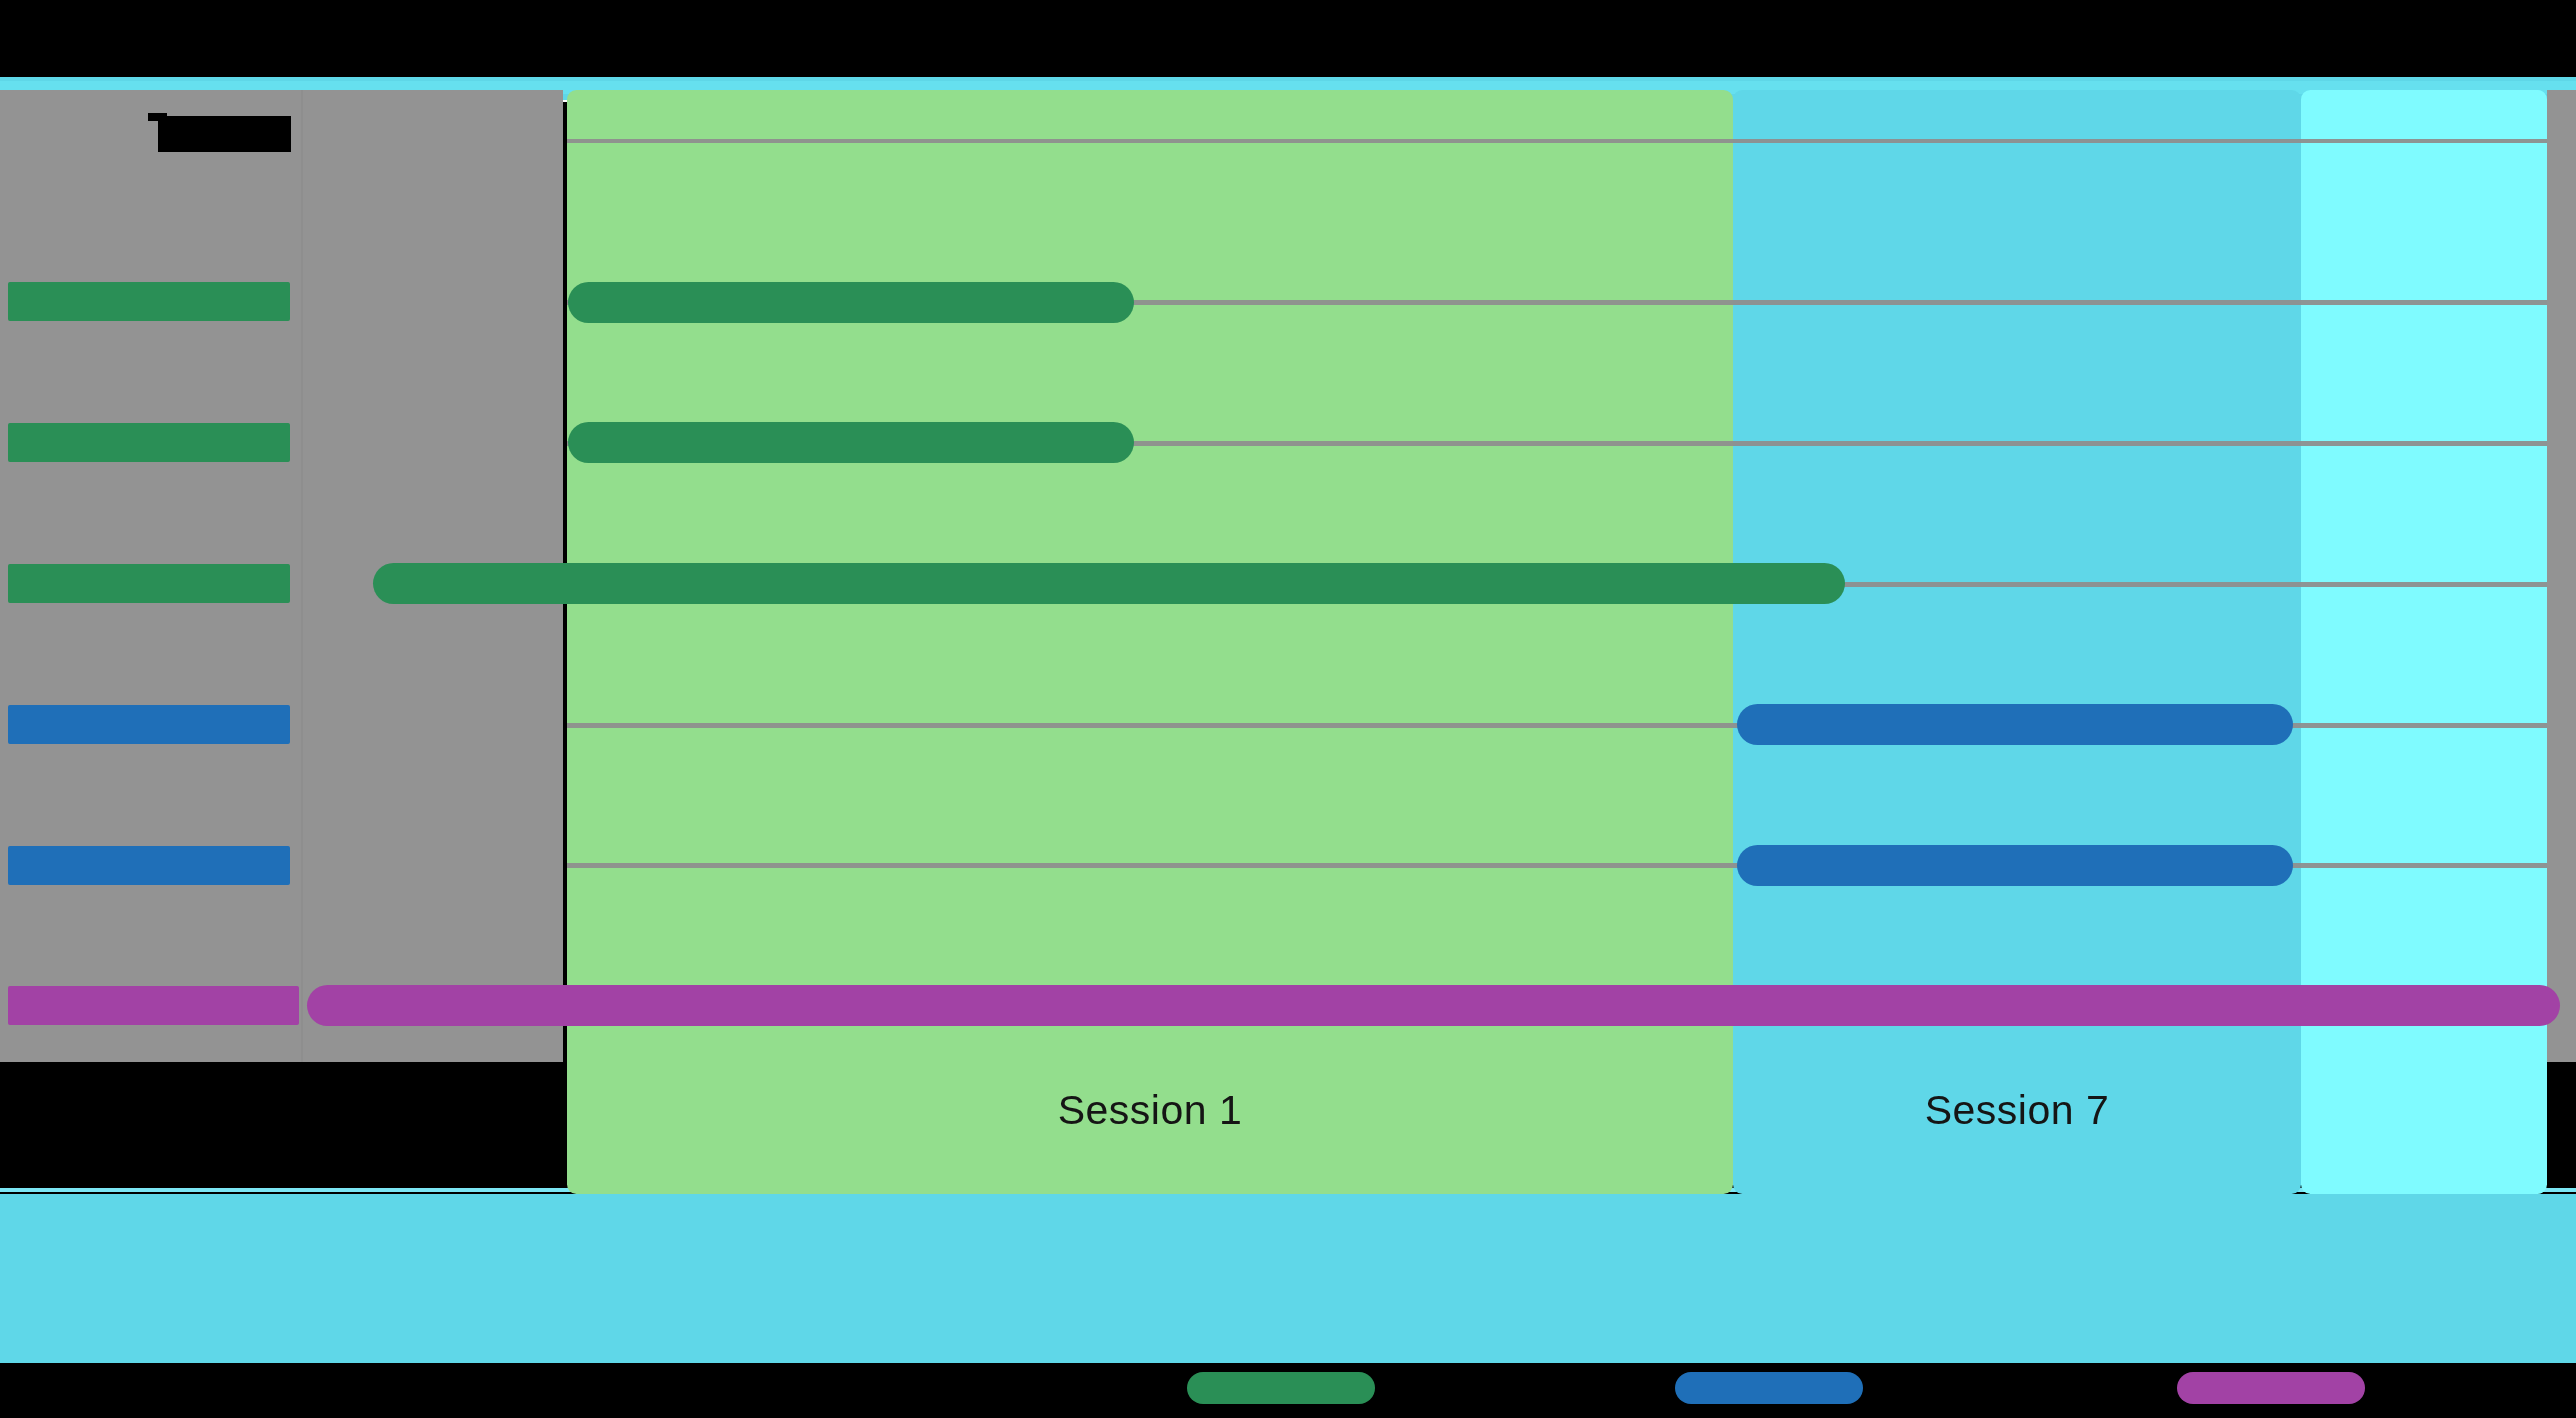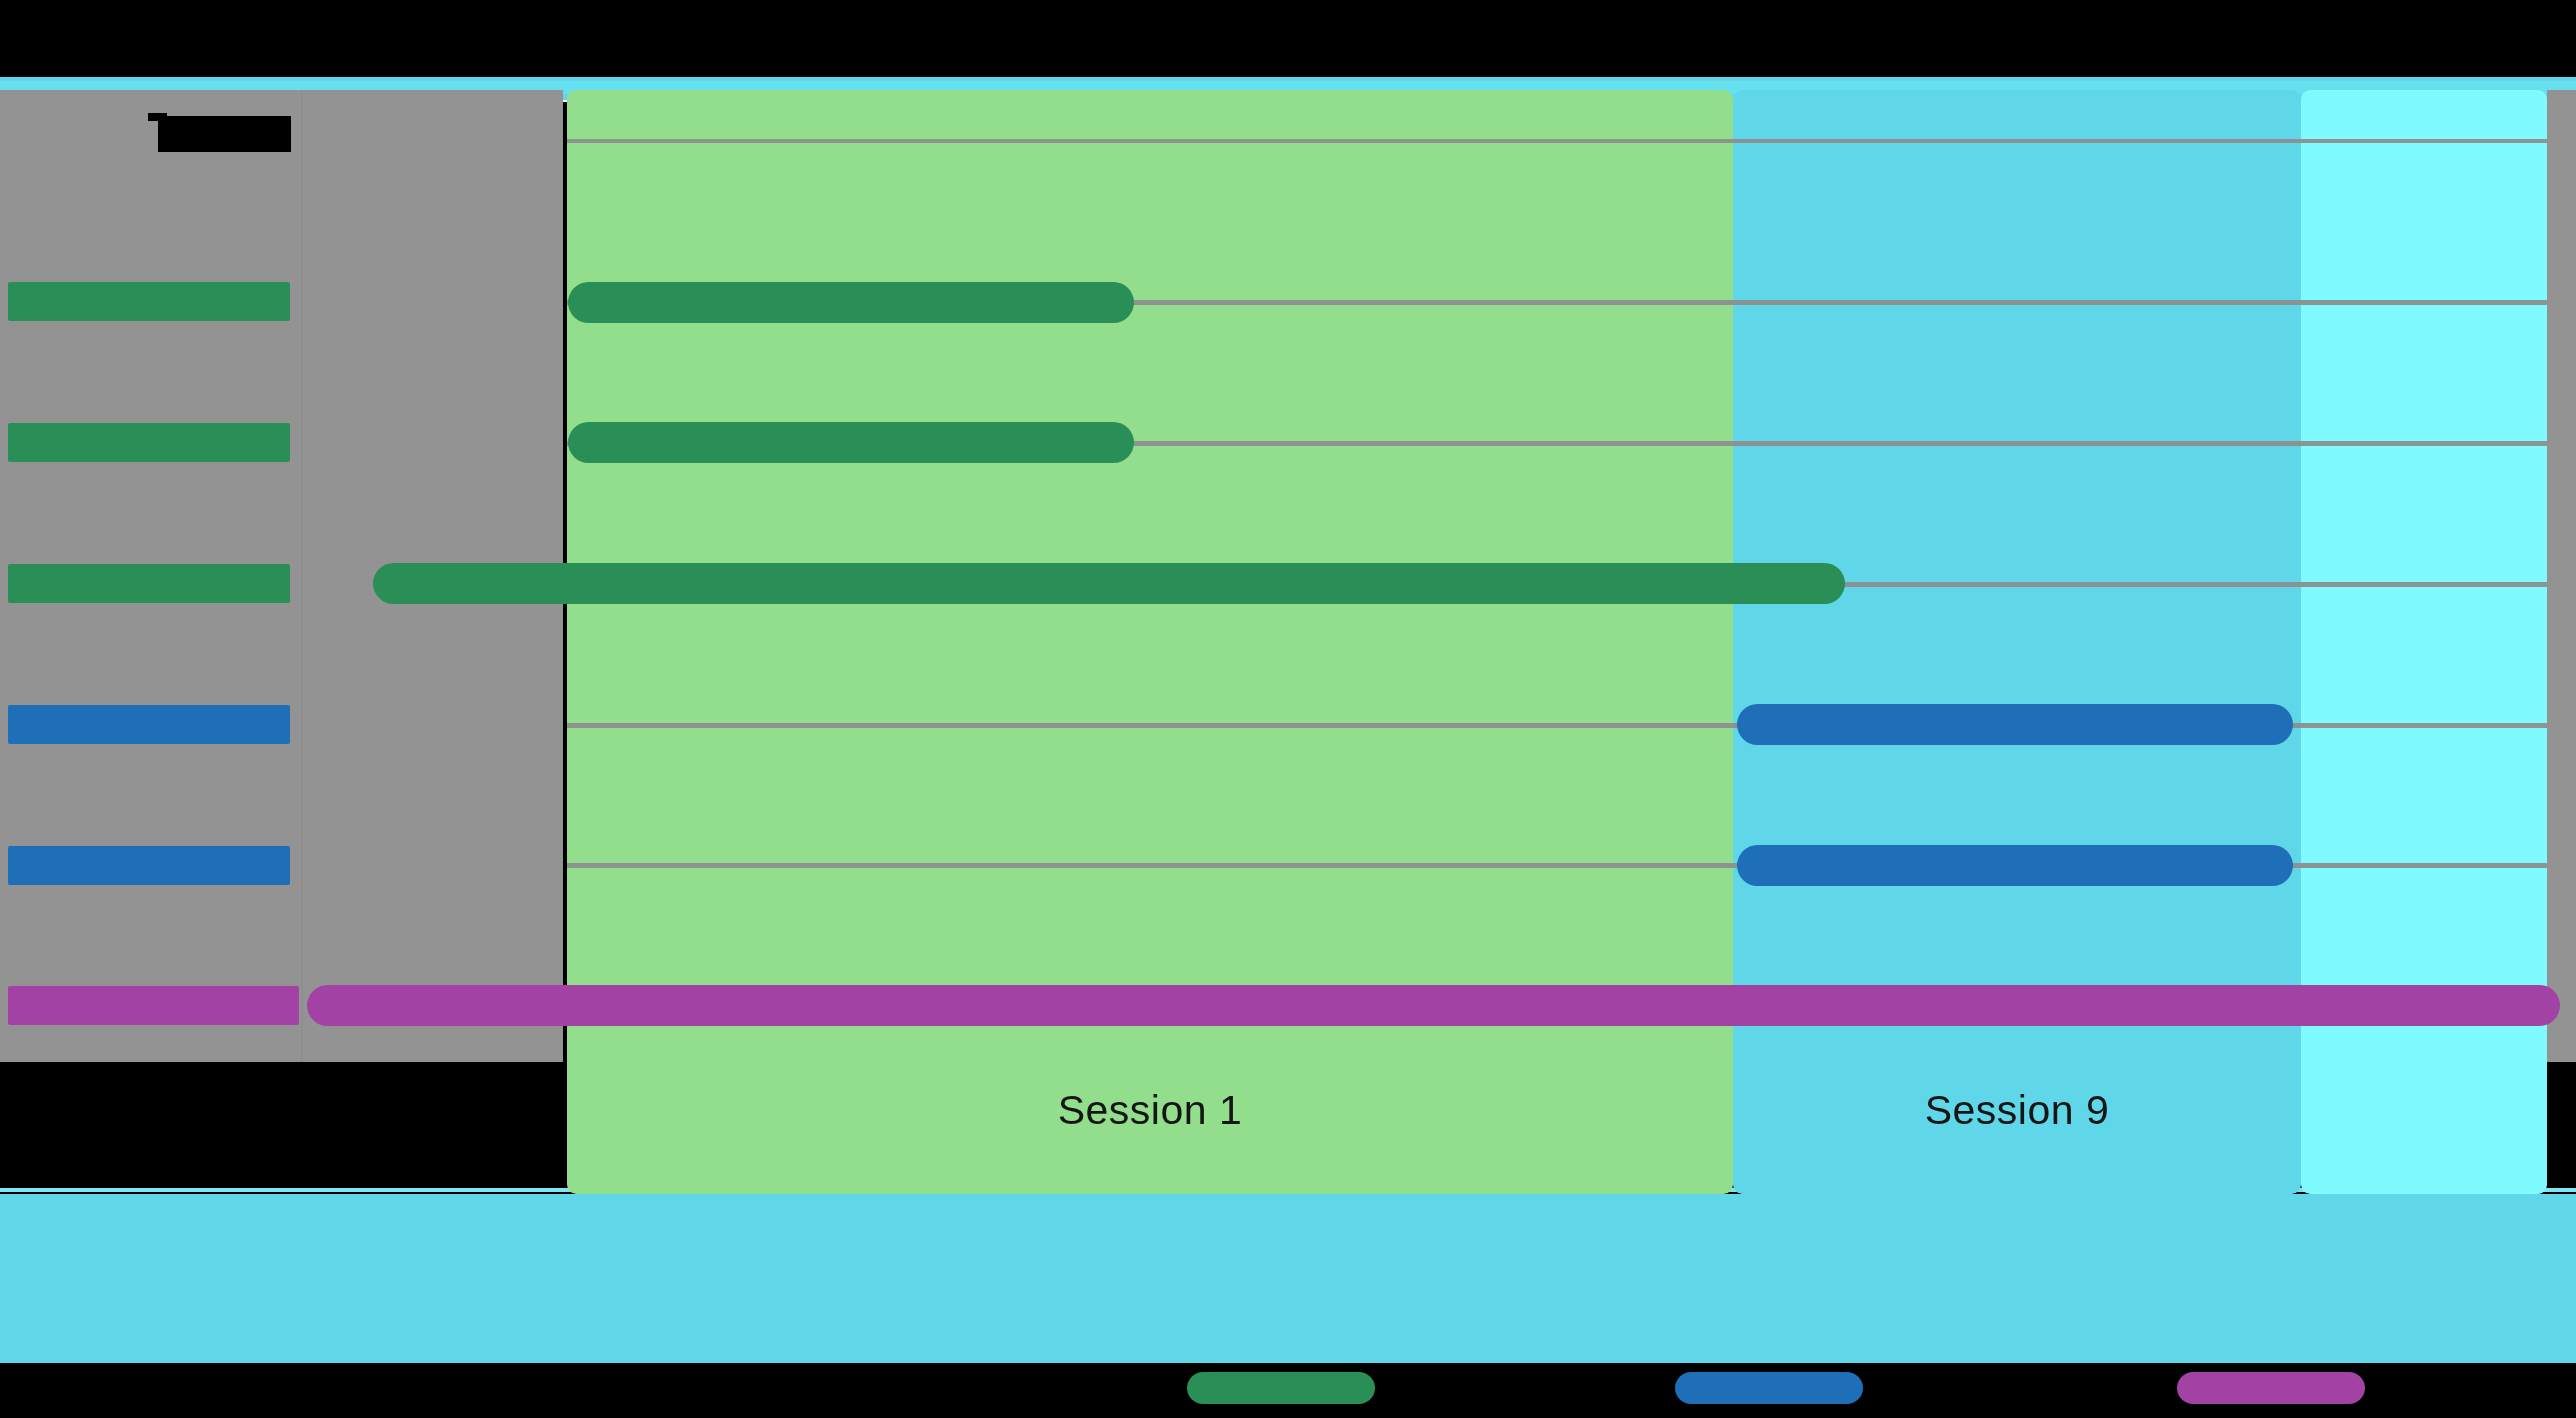--- a/index.html
+++ b/index.html
@@ -72,21 +72,21 @@
   <div class="label-pane">
     <div class="split"></div>
   </div>
   <div class="grey-right"></div>
 
   <div id="bands">
       <div class="band" style="left: 567px; width: 1166px; background: rgb(147, 222, 141); z-index: 1;">
         <div class="caption">Session 1</div>
       </div>
       <div class="band" style="left: 1733px; width: 568px; background: rgb(95, 215, 232); z-index: 1;">
-        <div class="caption">Session 9</div>
+        <div class="caption">Session 7</div>
       </div>
       <div class="band" style="left: 2301px; width: 246px; background: rgb(127, 251, 255); z-index: 1;"></div>
     </div>
 
   <div id="gridlines">
       <div class="grid-line" style="left: 567px; width: 1980px; top: 300px; z-index: 2;"></div>
       <div class="grid-line" style="left: 567px; width: 1980px; top: 441px; z-index: 2;"></div>
       <div class="grid-line" style="left: 567px; width: 1980px; top: 582px; z-index: 2;"></div>
       <div class="grid-line" style="left: 567px; width: 1980px; top: 723px; z-index: 2;"></div>
       <div class="grid-line" style="left: 567px; width: 1980px; top: 863px; z-index: 2;"></div>

